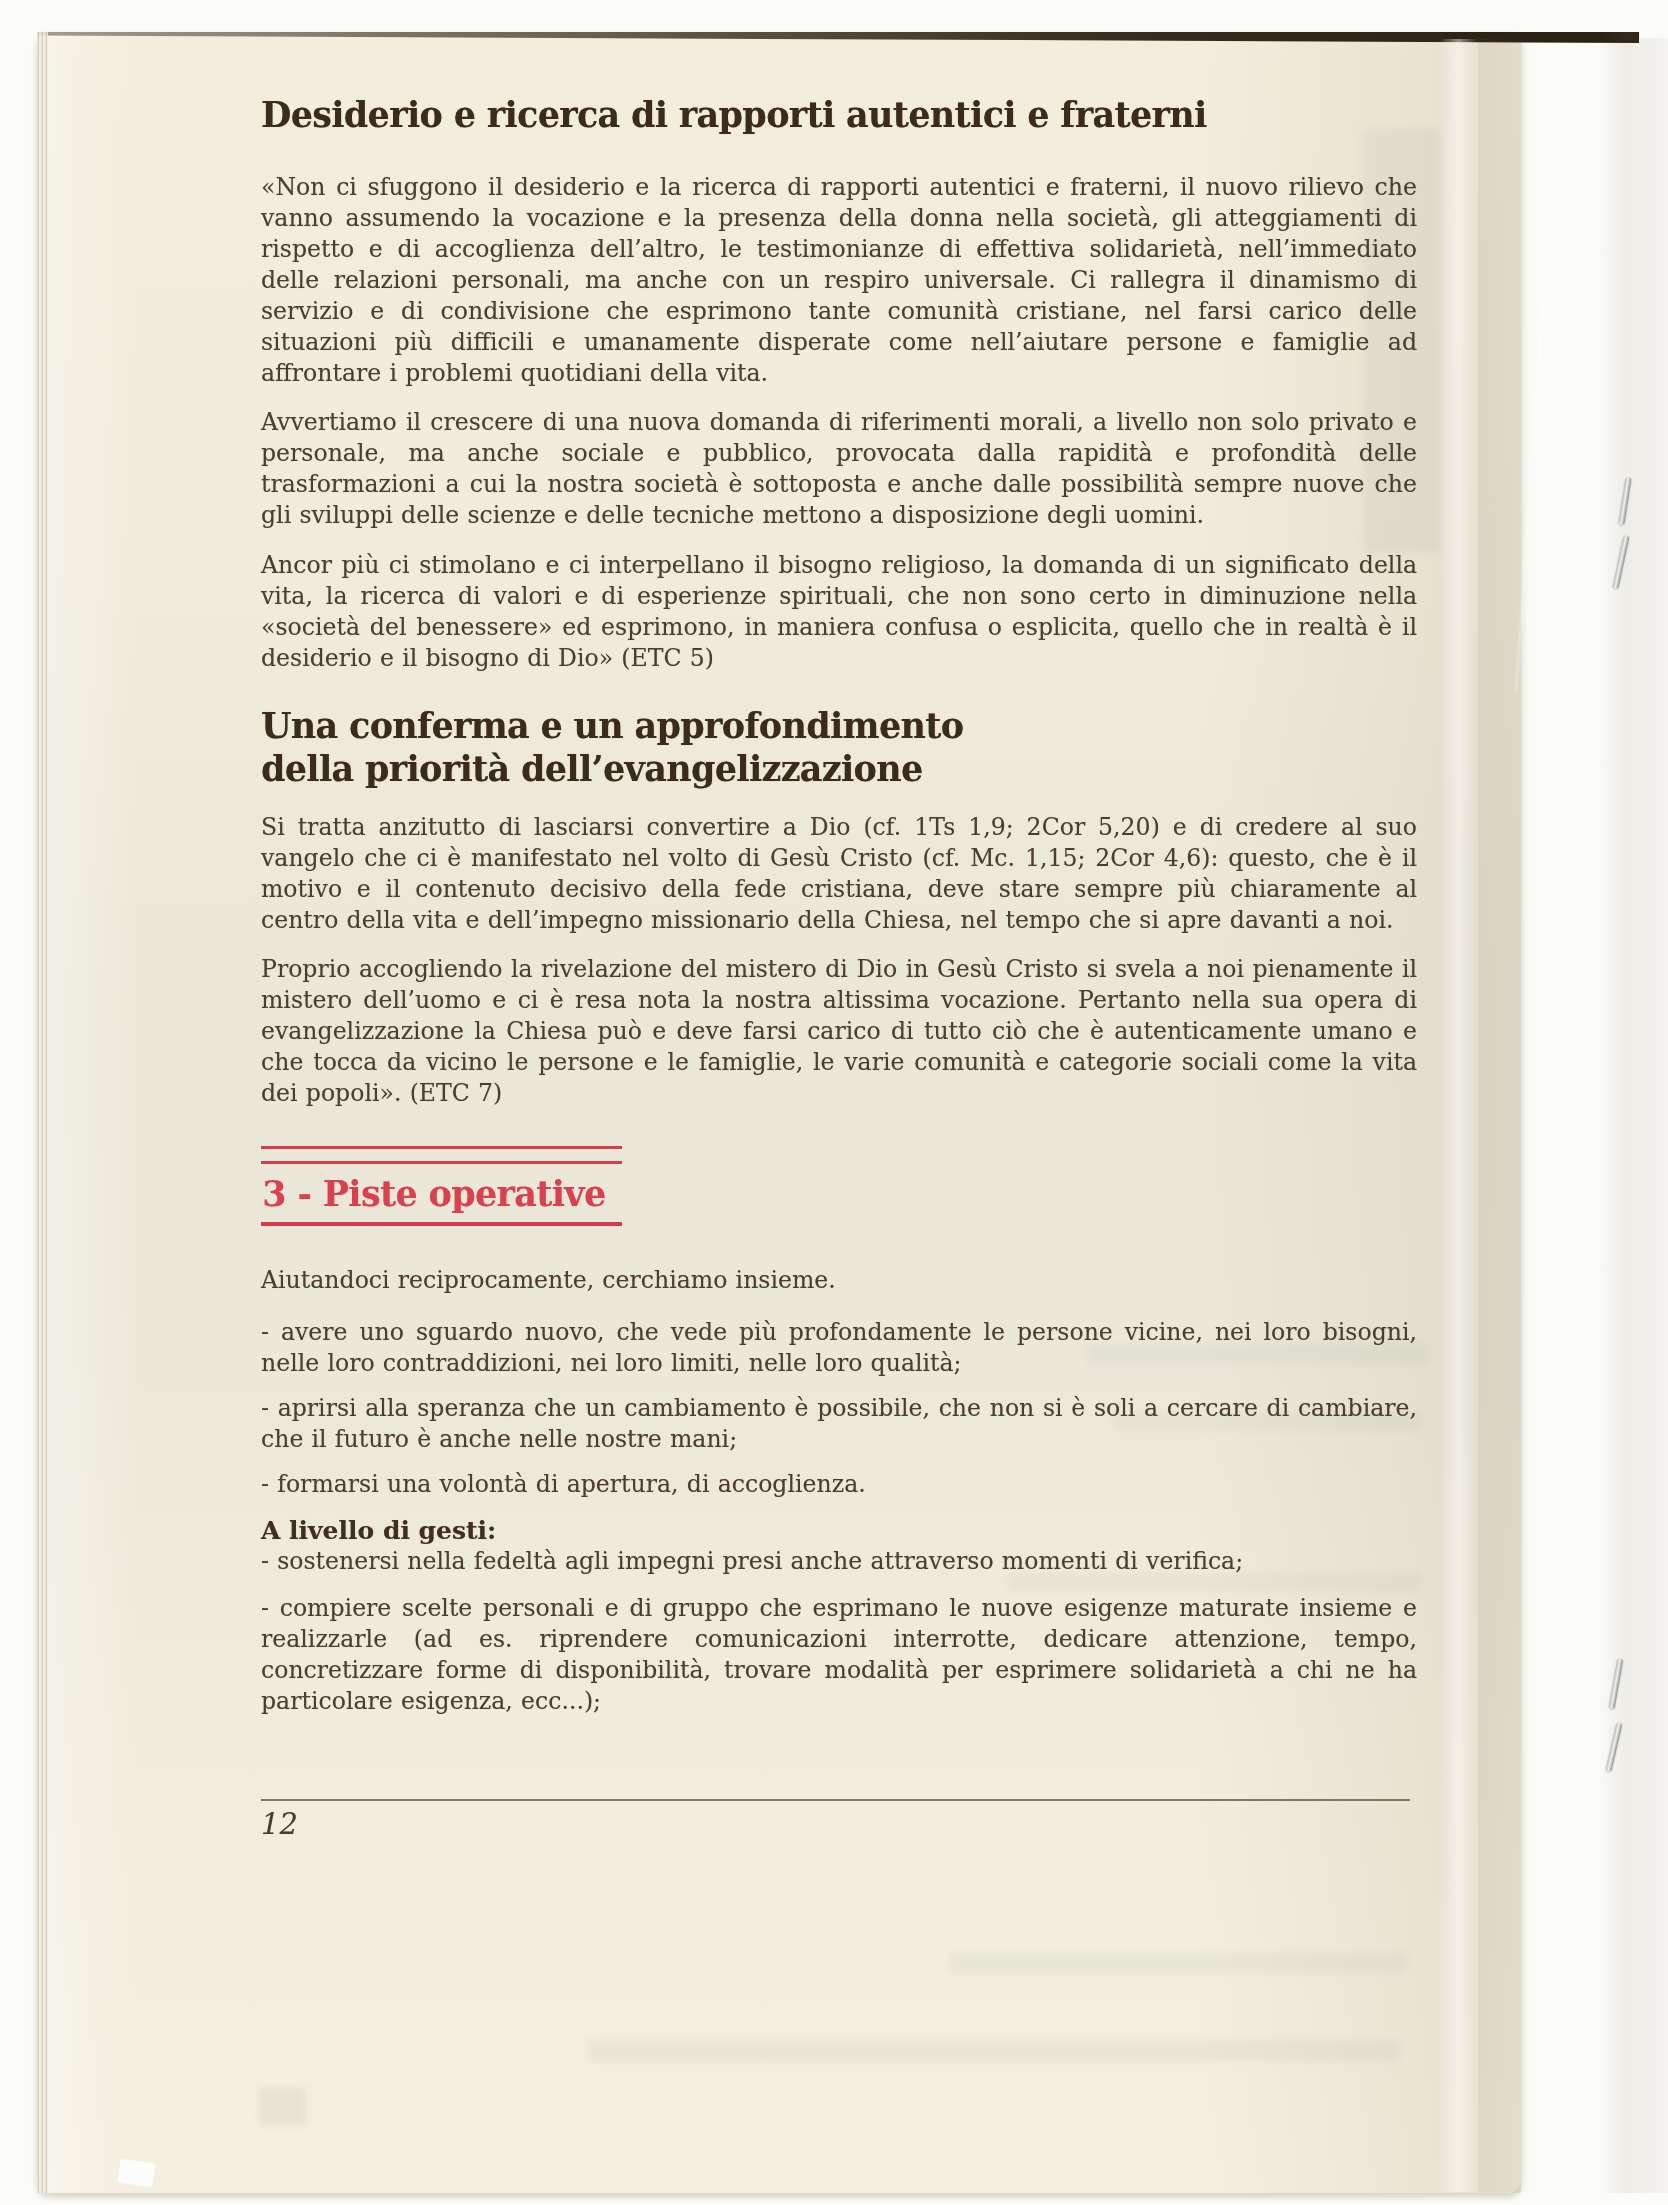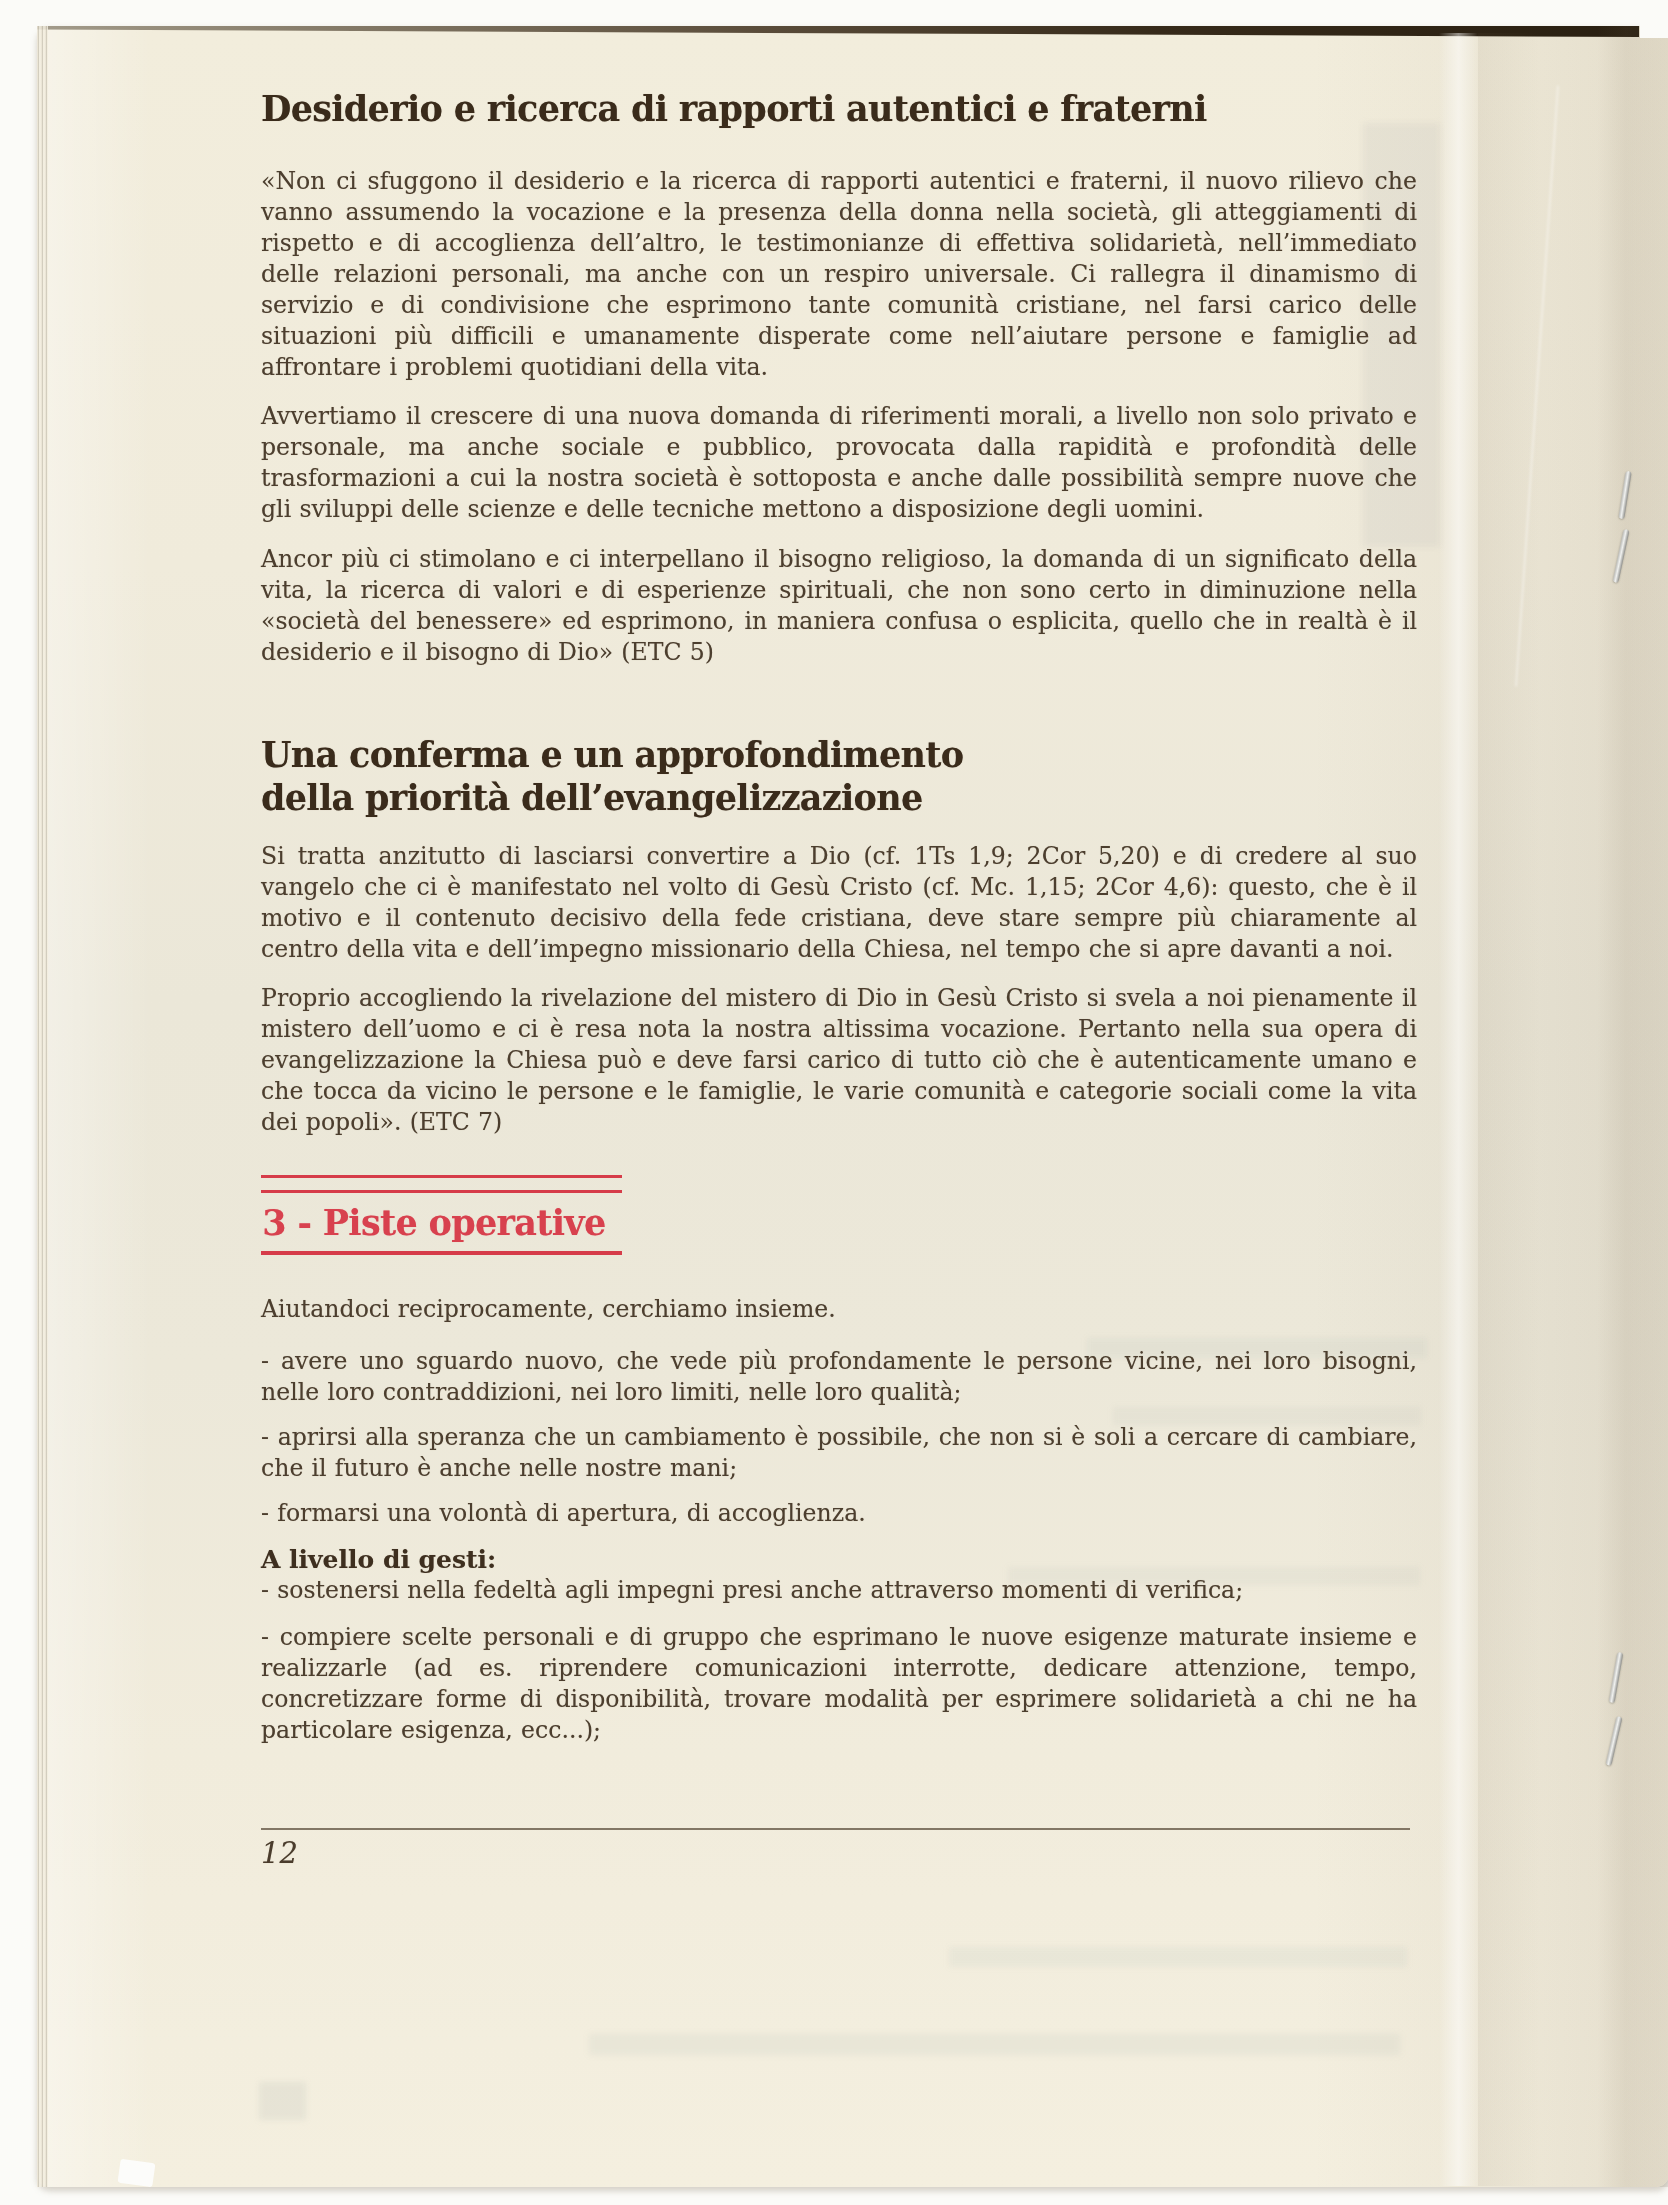--- a/index.html
+++ b/index.html
@@ -5,22 +5,22 @@
   html,body { margin:0; padding:0; }
   body {
     width:1669px; height:2205px;
     position:relative;
     background:#fbfbf8;
     overflow:hidden;
     font-family:"DejaVu Serif","Liberation Serif",serif;
   }
   
   .page {
-    position:absolute; left:37px; top:26px;
-    width:1632px; height:2161px;
+    position:absolute; left:37px; top:32px;
+    width:1484px; height:2161px;
     background:linear-gradient(180deg,#f2eddc 0%,#f0ebdb 25%,#ebe7d8 45%,#ece8d9 62%,#f1ecdc 80%,#f4efdf 100%);
     box-shadow:0 3.3px 5.9px rgba(140,130,110,.35);
     border-radius:13px;
   }
   .page::before {
     content:""; position:absolute; inset:0; pointer-events:none;
     background:linear-gradient(90deg,rgba(255,255,255,.40) 0%,rgba(255,255,255,0) 7%,rgba(0,0,0,0) 78%,rgba(130,112,85,.07) 92%,rgba(130,112,85,.12) 100%);
   }
   .page-top-edge {
     position:absolute; left:0; top:0; width:1602px; height:11px;
@@ -76,21 +76,21 @@
   .a2 { left:1581px; top:503px;  height:54px; transform:rotate(12deg); }
   .b1 { left:1576px; top:1626px; height:51px; transform:rotate(10deg); }
   .b2 { left:1574px; top:1690px; height:50px; transform:rotate(13deg); }
   
   .content { position:absolute; left:224px; top:0; width:1156px; padding-top:63px; }
   .section-heading {
     font-size:35px; line-height:39px; font-weight:bold;
     color:#3a2b1b; letter-spacing:-0.7px; white-space:nowrap;
     margin:0 0 38px 0; text-shadow:0 0 0.7px rgba(58,43,27,.4);
   }
-  .section-heading.second { margin:65px 0 22px 0; }
+  .section-heading.second { margin:30px 0 22px 0; }
   .section-heading.second div { line-height:43px; }
   .body-text {
     font-size:23.6px; line-height:31px; text-align:justify;
     color:#4c3e2e; margin:0 0 18.3px 0; word-spacing:0.7px;
     text-shadow:0 0 0.7px rgba(76,62,46,.35);
   }
   .list-item { margin-bottom:14.4px; }
   .subhead {
     font-size:25px; line-height:31px; font-weight:bold;
     color:#3e2f1f; margin:0; text-shadow:0 0 0.7px rgba(62,47,31,.35);

